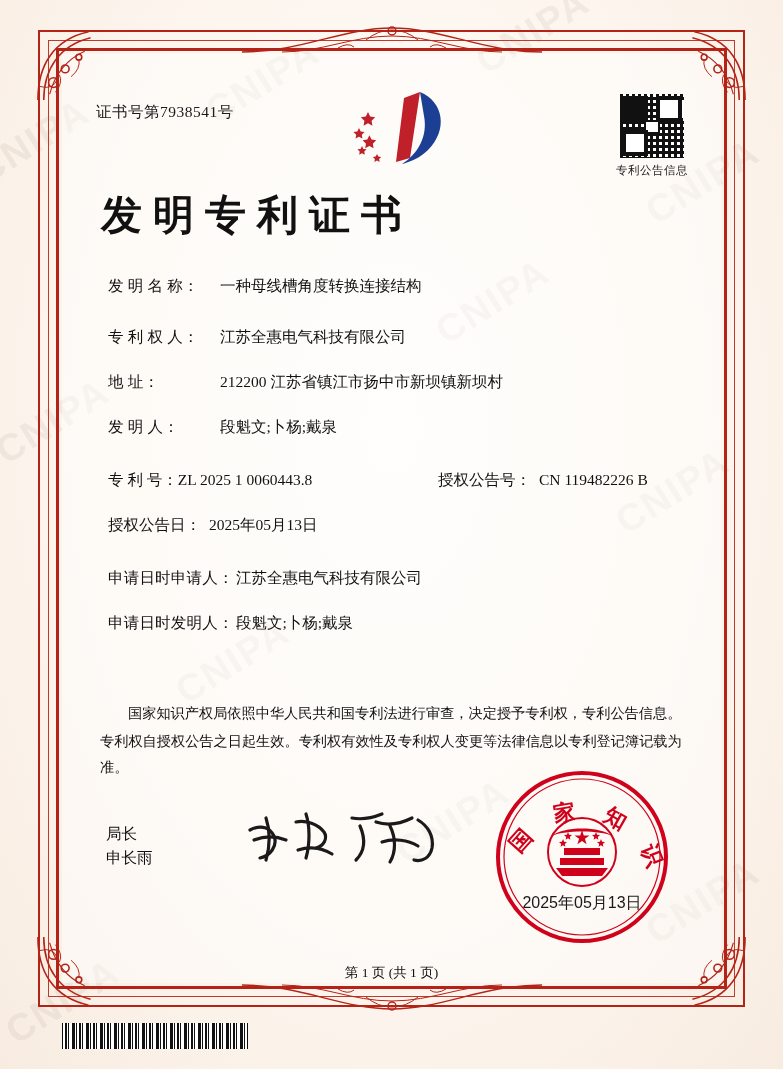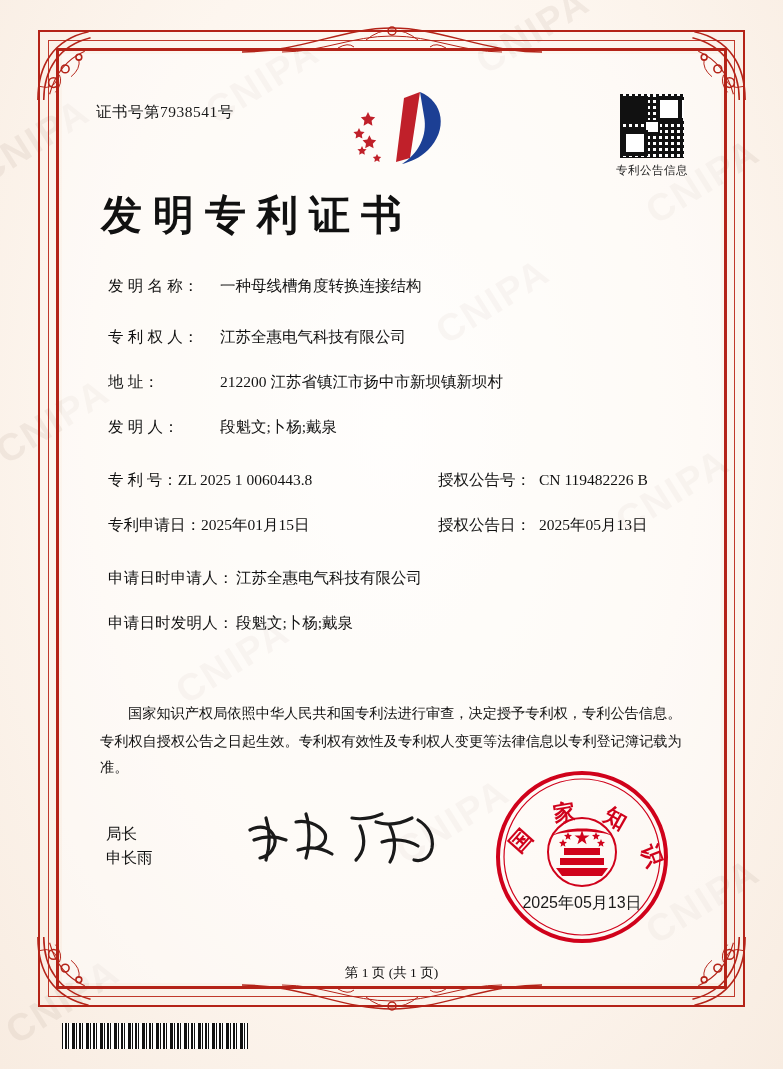--- a/index.html
+++ b/index.html
@@ -441,24 +441,20 @@
           <span class="label">专  利  号：</span>
           <span>ZL 2025 1 0060443.8</span>
         </span>
         <span class="col-b">
           <span class="label">授权公告号：</span>
           <span>CN 119482226 B</span>
         </span>
       </div>
 
       <div class="row-2col">
-        <span class="col-a">
-          <span class="label">专利申请日：</span>
-          <span>2025年01月15日</span>
-        </span>
         <span class="col-b">
           <span class="label">授权公告日：</span>
           <span>2025年05月13日</span>
         </span>
       </div>
 
       <div class="row" style="margin-top:32px;">
         <span class="label" style="width:128px;">申请日时申请人：</span>
         <span class="value">江苏全惠电气科技有限公司</span>
       </div>

